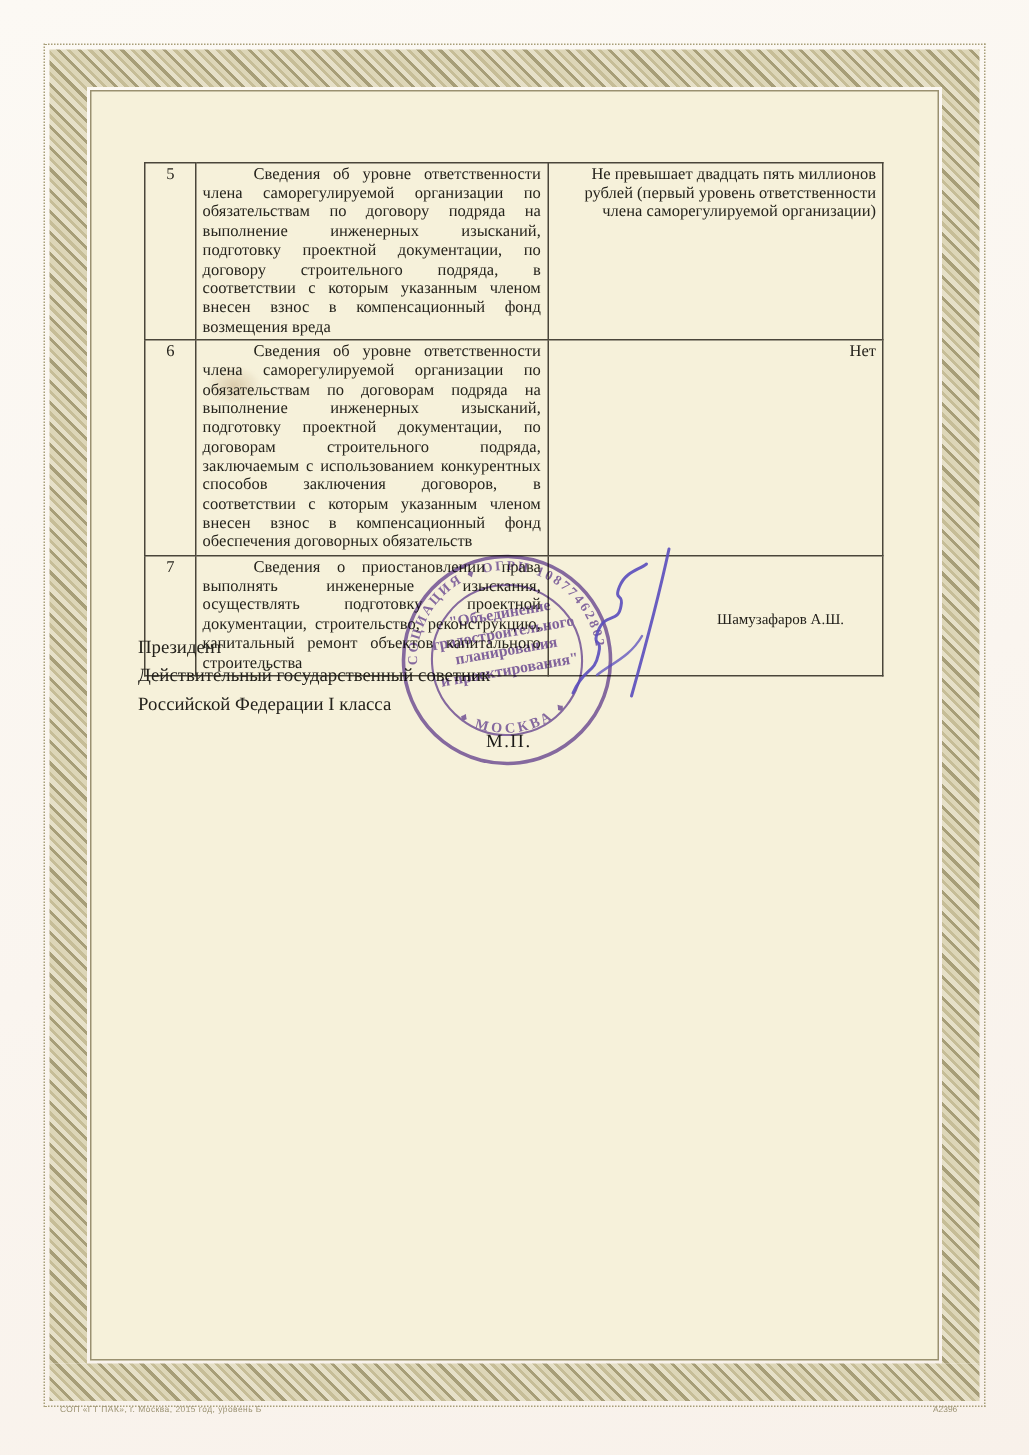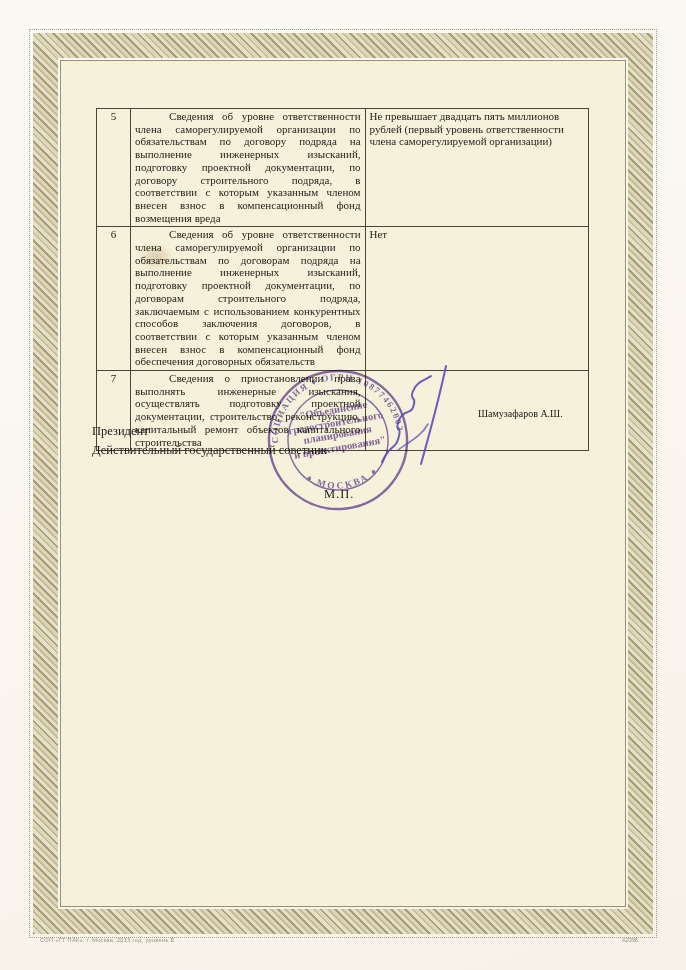--- a/index.html
+++ b/index.html
@@ -33,21 +33,21 @@
   
   .doc-table {
     position:absolute; left:96px; top:108px; width:493px;
     border-collapse:collapse; table-layout:fixed;
     font-size:11px; line-height:12.7px; color:#26241d;
   }
   .doc-table td { border:1px solid #4a463a; vertical-align:top; padding:1px 4px 2px 4px; }
   .doc-table .c-num { width:34px; text-align:center; }
   .doc-table .c-desc { width:234px; text-align:justify; }
   .doc-table .c-desc .desc-text { text-indent:34px; }
-  .doc-table .c-val { width:223px; text-align:left; }
+  .doc-table .c-val { width:223px; text-align:right; }
   .row-5 td { height:88px; }
   .row-6 td { height:127px; }
   .row-7 td { height:66px; }
   
   .sign-block { position:absolute; left:92px; top:404px; font-size:12.5px; line-height:19px; color:#23211b;margin-top:18px; }
   .sign-name  { position:absolute; left:478px; top:408px; font-size:10px; color:#23211b; }
   .seal-mark  { position:absolute; left:324px; top:451px; font-size:12.5px; letter-spacing:1px; color:#1c1b18; z-index:6;margin-top:36px; }
   
   .stamp {
     position:absolute; left:264px; top:366px; width:148px; height:148px;
@@ -105,20 +105,21 @@
           <div class="desc-text">Сведения о приостановлении права выполнять инженерные изыскания, осуществлять подготовку проектной документации, строительство, реконструкцию, капитальный ремонт объектов капитального строительства</div>
         </td>
         <td class="c-val"></td>
       </tr>
     </tbody>
   </table>
 
   <div class="sign-block">
     <div>Президент</div>
     <div>Действительный государственный советник</div>
+    <div>Российской Федерации I класса</div>
   </div>
   <div class="sign-name">Шамузафаров А.Ш.</div>
   <div class="seal-mark">М.П.</div>
 
   <div class="stamp">
     <svg width="148" height="148" viewBox="0 0 148 148">
       <circle cx="74" cy="74" r="69" fill="none" stroke="#7a5bb0" stroke-width="2.4"></circle>
       <circle cx="74" cy="74" r="50" fill="none" stroke="#7a5bb0" stroke-width="1.4"></circle>
       <defs>
         <path id="arcTop" d="M 14,74 A 60,60 0 0 1 134,74"></path>

